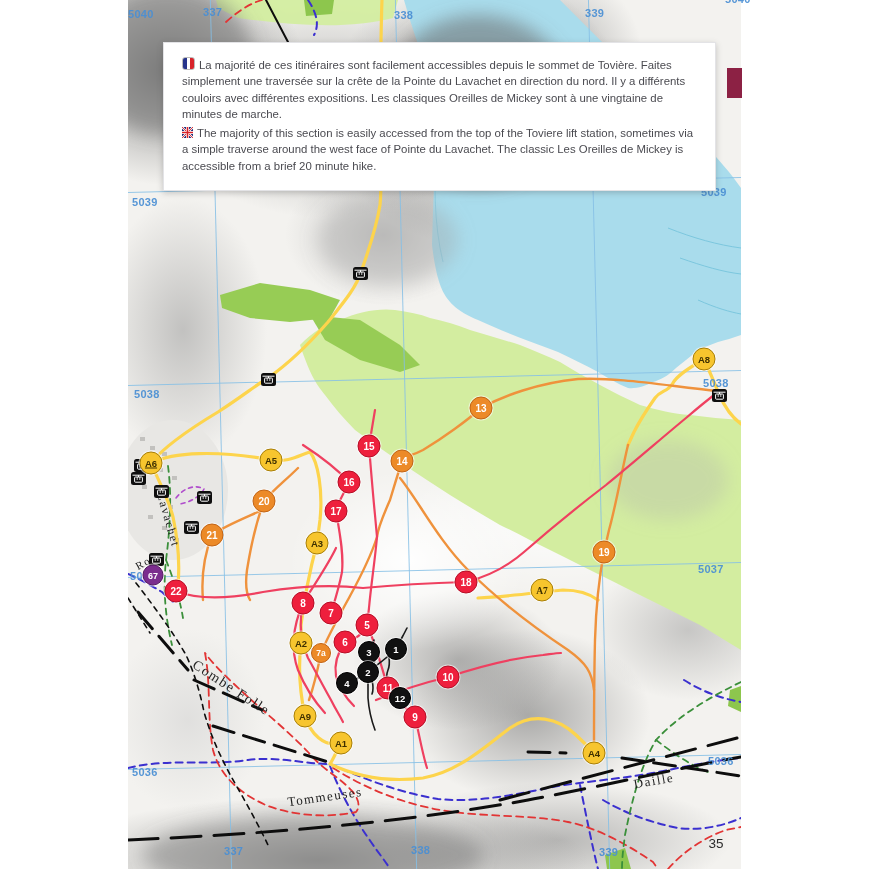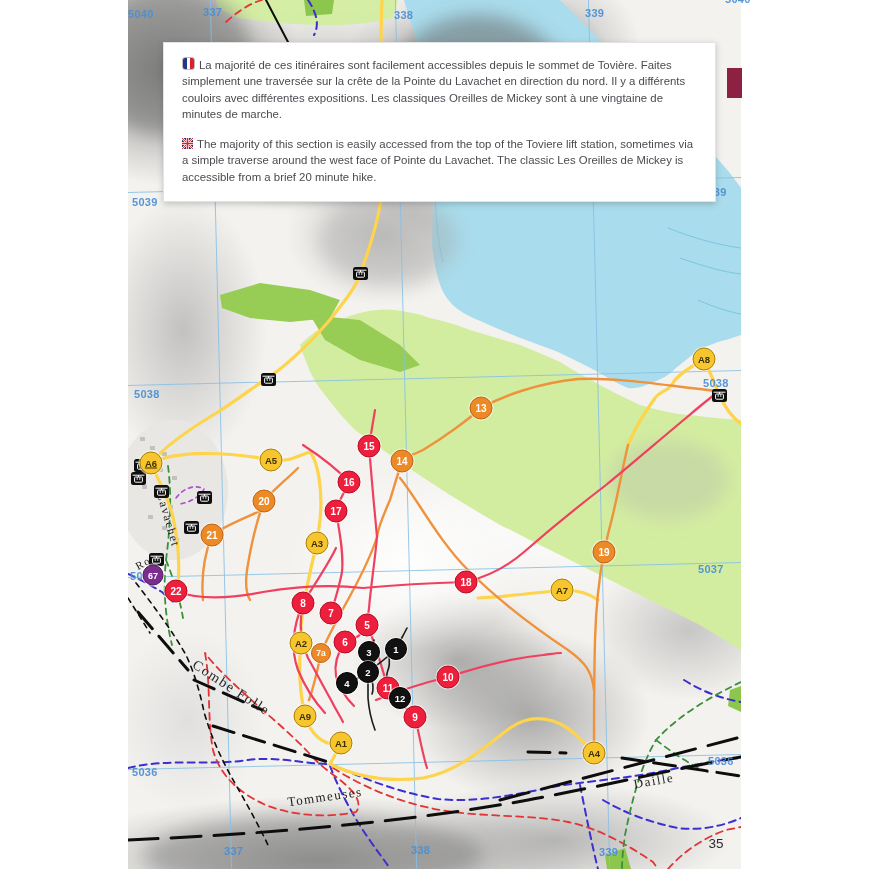--- a/index.html
+++ b/index.html
@@ -44,21 +44,21 @@
   .marker.yellow{background:var(--marker-yellow);border:1.5px solid #a87f07;color:#3e3000;font-size:9.5px;}
   .marker.black{background:var(--marker-black);border:1.5px solid #000;width:20px;height:20px;font-size:9.5px;}
   .marker.purple{background:var(--marker-purple);border:1.5px solid #551b63;width:19px;height:19px;font-size:9px;}
   .marker.small{width:18px;height:18px;font-size:8.5px;}
 
   .card{position:absolute;left:163px;top:42px;width:553px;z-index:10;background:#ffffff;
     border:1px solid #e3e3e6;box-shadow:0 2px 6px rgba(70,70,70,.28);box-sizing:border-box;
     padding:14px 18px 16px 18px;}
   .card h1{margin:0 0 13px 0;font-size:28px;font-weight:400;color:var(--maroon);letter-spacing:.2px;}
   .card p{margin:0;font-size:11.4px;line-height:1.44;color:#4a4a50;}
-  .card p + p{margin-top:13px;}
+  .card p + p{margin-top:2px;}
   .flag{display:inline-block;width:11px;height:11px;border-radius:3px;vertical-align:-1px;margin-right:4px;}
   .flag.fr{background:linear-gradient(90deg,#27348b 33%,#fff 33% 66%,#d8232a 66%);border:.5px solid #bbb;}
   .flag svg{display:block;}
 
   .side-tab{position:absolute;left:727px;top:68px;width:15px;height:30px;background:var(--maroon);z-index:10;}
   .page-number{position:absolute;left:703px;top:836px;width:26px;text-align:center;z-index:10;
     font-size:13.5px;color:#2b2b2b;}
 
   .rt{fill:none;stroke-linecap:round;stroke-linejoin:round;}
   .rt-yellow{stroke:var(--route-yellow);stroke-width:3.2;}
@@ -318,21 +318,21 @@
       <div class="marker red" style="left: 208px; top: 511px;">17</div>
       <div class="marker yellow" style="left: 576px; top: 359px;">A8</div>
       <div class="marker yellow" style="left: 23px; top: 463px; text-decoration: underline;">A6</div>
       <div class="marker yellow" style="left: 143px; top: 460px;">A5</div>
       <div class="marker orange" style="left: 136px; top: 501px;">20</div>
       <div class="marker orange" style="left: 84px; top: 535px;">21</div>
       <div class="marker purple" style="left: 25px; top: 575px;">67</div>
       <div class="marker red" style="left: 48px; top: 591px;">22</div>
       <div class="marker yellow" style="left: 189px; top: 543px;">A3</div>
       <div class="marker red" style="left: 338px; top: 582px;">18</div>
-      <div class="marker yellow" style="left: 434px; top: 590px;">A7</div>
+      <div class="marker yellow" style="left: 414px; top: 590px; font-family: Liberation Serif, serif;">A7</div>
       <div class="marker orange" style="left: 476px; top: 552px;">19</div>
       <div class="marker red" style="left: 175px; top: 603px;">8</div>
       <div class="marker red" style="left: 203px; top: 613px;">7</div>
       <div class="marker red" style="left: 239px; top: 625px;">5</div>
       <div class="marker red" style="left: 217px; top: 642px;">6</div>
       <div class="marker yellow" style="left: 173px; top: 643px;">A2</div>
       <div class="marker orange small" style="left: 193px; top: 653px;">7a</div>
       <div class="marker red" style="left: 260px; top: 688px;">11</div>
       <div class="marker red" style="left: 320px; top: 677px;">10</div>
       <div class="marker red" style="left: 287px; top: 717px;">9</div>

